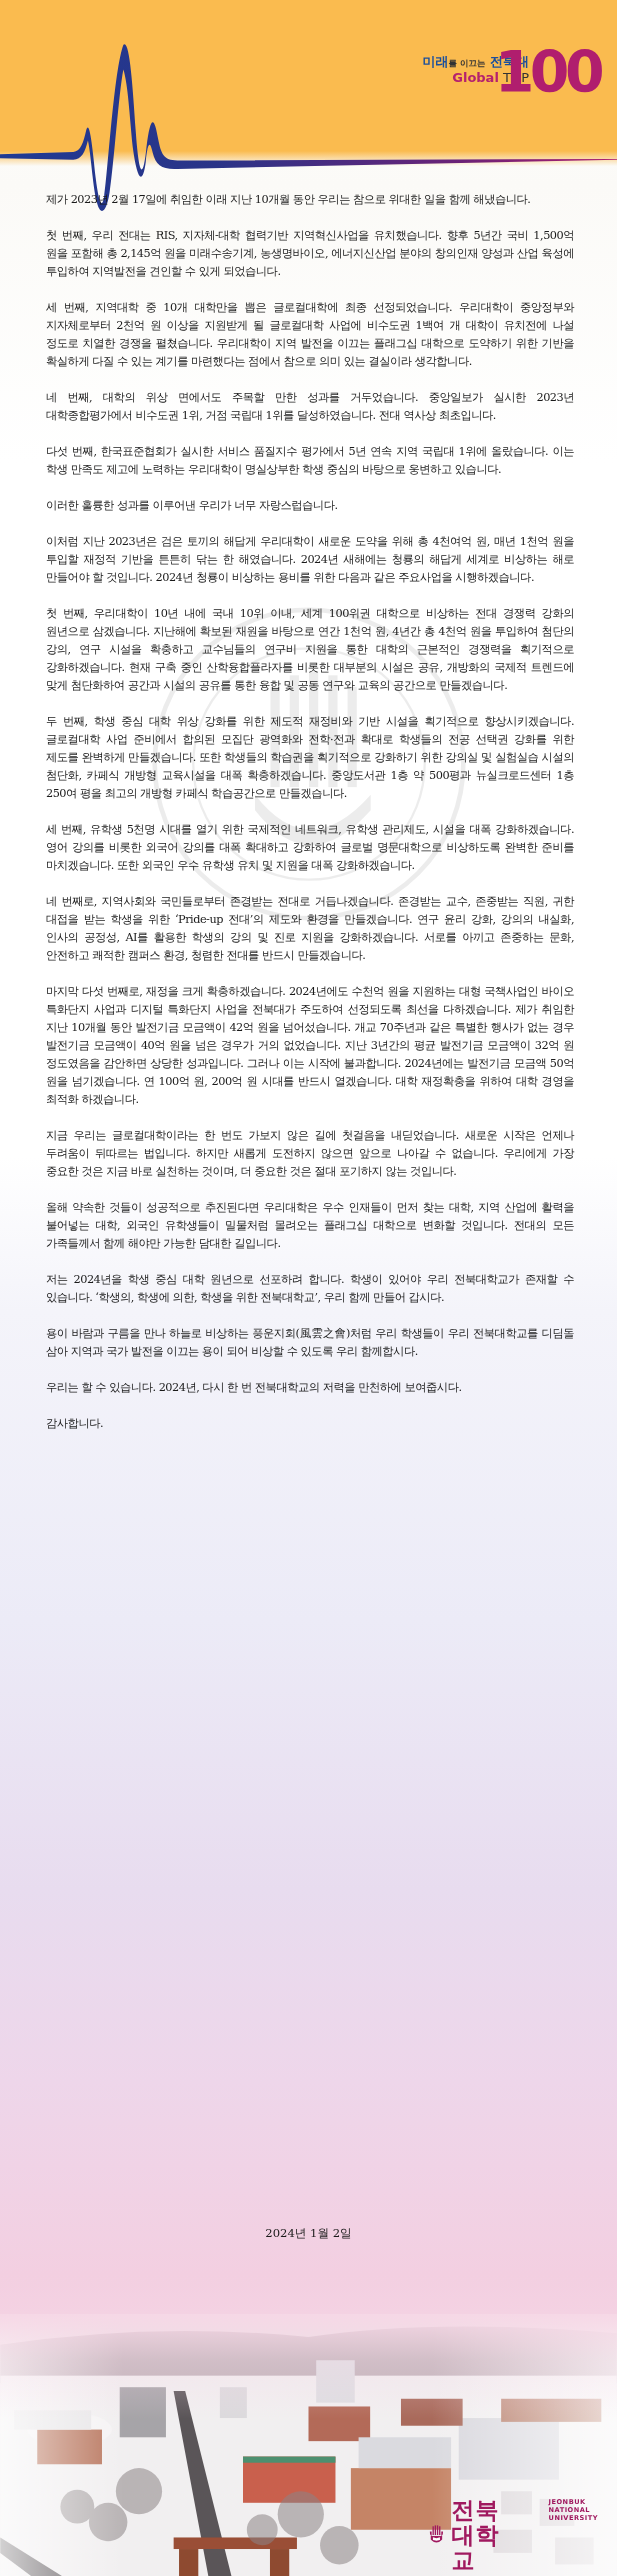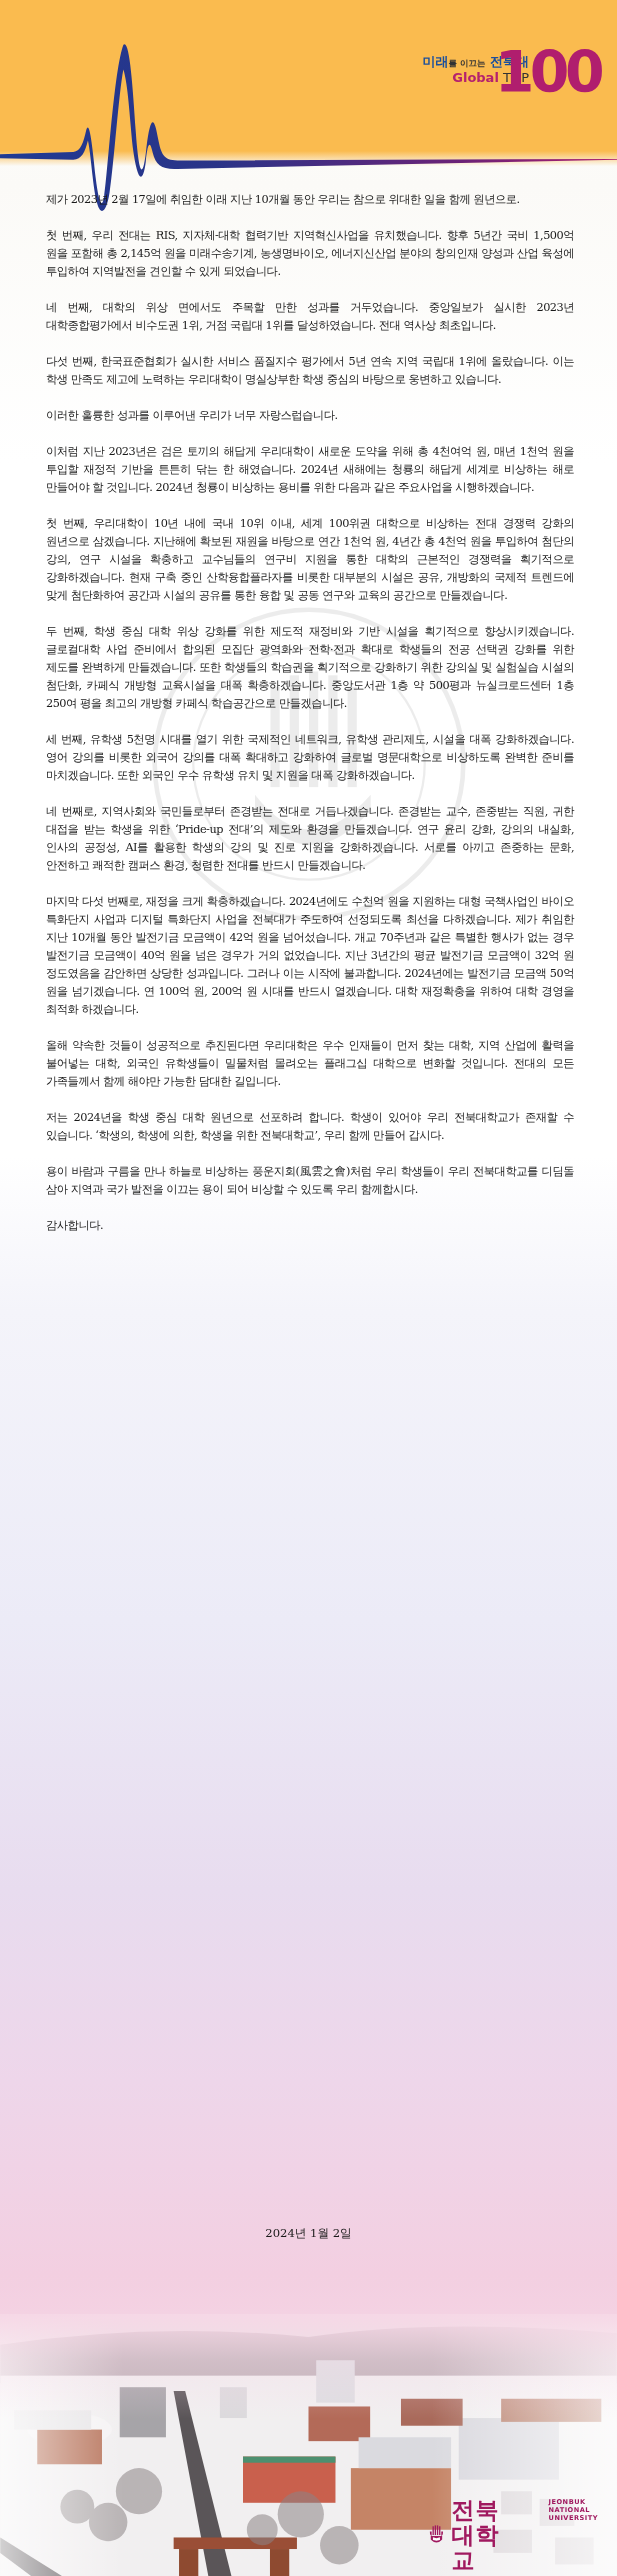--- a/index.html
+++ b/index.html
@@ -141,34 +141,37 @@
     <circle cx="210" cy="210" r="150" fill="none" stroke="#000" stroke-width="3"></circle>
     <rect x="160" y="110" width="12" height="130" fill="#000"></rect>
     <rect x="185" y="95" width="12" height="145" fill="#000"></rect>
     <rect x="210" y="90" width="12" height="150" fill="#000"></rect>
     <rect x="235" y="95" width="12" height="145" fill="#000"></rect>
     <rect x="260" y="110" width="12" height="130" fill="#000"></rect>
     <path d="M140 250 Q210 340 290 250 L290 270 Q210 360 140 270 Z" fill="#000"></path>
   </svg>
 
   <div class="letter">
-    <p>제가 2023년 2월 17일에 취임한 이래 지난 10개월 동안 우리는 참으로 위대한 일을 함께 원년으로.</p>
+    <p>제가 2023년 2월 17일에 취임한 이래 지난 10개월 동안 우리는 참으로 위대한 일을 함께 해냈습니다.</p>
     <p>첫 번째, 우리 전대는 RIS, 지자체-대학 협력기반 지역혁신사업을 유치했습니다. 향후 5년간 국비 1,500억 원을 포함해 총 2,145억 원을 미래수송기계, 농생명바이오, 에너지신산업 분야의 창의인재 양성과 산업 육성에 투입하여 지역발전을 견인할 수 있게 되었습니다.</p>
+    <p>세 번째, 지역대학 중 10개 대학만을 뽑은 글로컬대학에 최종 선정되었습니다. 우리대학이 중앙정부와 지자체로부터 2천억 원 이상을 지원받게 될 글로컬대학 사업에 비수도권 1백여 개 대학이 유치전에 나설 정도로 치열한 경쟁을 펼쳤습니다. 우리대학이 지역 발전을 이끄는 플래그십 대학으로 도약하기 위한 기반을 확실하게 다질 수 있는 계기를 마련했다는 점에서 참으로 의미 있는 결실이라 생각합니다.</p>
     <p>네 번째, 대학의 위상 면에서도 주목할 만한 성과를 거두었습니다. 중앙일보가 실시한 2023년 대학종합평가에서 비수도권 1위, 거점 국립대 1위를 달성하였습니다. 전대 역사상 최초입니다.</p>
     <p>다섯 번째, 한국표준협회가 실시한 서비스 품질지수 평가에서 5년 연속 지역 국립대 1위에 올랐습니다. 이는 학생 만족도 제고에 노력하는 우리대학이 명실상부한 학생 중심의 바탕으로 웅변하고 있습니다.</p>
     <p>이러한 훌륭한 성과를 이루어낸 우리가 너무 자랑스럽습니다.</p>
     <p>이처럼 지난 2023년은 검은 토끼의 해답게 우리대학이 새로운 도약을 위해 총 4천여억 원, 매년 1천억 원을 투입할 재정적 기반을 튼튼히 닦는 한 해였습니다. 2024년 새해에는 청룡의 해답게 세계로 비상하는 해로 만들어야 할 것입니다. 2024년 청룡이 비상하는 용비를 위한 다음과 같은 주요사업을 시행하겠습니다.</p>
     <p>첫 번째, 우리대학이 10년 내에 국내 10위 이내, 세계 100위권 대학으로 비상하는 전대 경쟁력 강화의 원년으로 삼겠습니다. 지난해에 확보된 재원을 바탕으로 연간 1천억 원, 4년간 총 4천억 원을 투입하여 첨단의 강의, 연구 시설을 확충하고 교수님들의 연구비 지원을 통한 대학의 근본적인 경쟁력을 획기적으로 강화하겠습니다. 현재 구축 중인 산학융합플라자를 비롯한 대부분의 시설은 공유, 개방화의 국제적 트렌드에 맞게 첨단화하여 공간과 시설의 공유를 통한 융합 및 공동 연구와 교육의 공간으로 만들겠습니다.</p>
     <p>두 번째, 학생 중심 대학 위상 강화를 위한 제도적 재정비와 기반 시설을 획기적으로 향상시키겠습니다. 글로컬대학 사업 준비에서 합의된 모집단 광역화와 전학·전과 확대로 학생들의 전공 선택권 강화를 위한 제도를 완벽하게 만들겠습니다. 또한 학생들의 학습권을 획기적으로 강화하기 위한 강의실 및 실험실습 시설의 첨단화, 카페식 개방형 교육시설을 대폭 확충하겠습니다. 중앙도서관 1층 약 500평과 뉴실크로드센터 1층 250여 평을 최고의 개방형 카페식 학습공간으로 만들겠습니다.</p>
     <p>세 번째, 유학생 5천명 시대를 열기 위한 국제적인 네트워크, 유학생 관리제도, 시설을 대폭 강화하겠습니다. 영어 강의를 비롯한 외국어 강의를 대폭 확대하고 강화하여 글로벌 명문대학으로 비상하도록 완벽한 준비를 마치겠습니다. 또한 외국인 우수 유학생 유치 및 지원을 대폭 강화하겠습니다.</p>
     <p>네 번째로, 지역사회와 국민들로부터 존경받는 전대로 거듭나겠습니다. 존경받는 교수, 존중받는 직원, 귀한 대접을 받는 학생을 위한 ‘Pride-up 전대’의 제도와 환경을 만들겠습니다. 연구 윤리 강화, 강의의 내실화, 인사의 공정성, AI를 활용한 학생의 강의 및 진로 지원을 강화하겠습니다. 서로를 아끼고 존중하는 문화, 안전하고 쾌적한 캠퍼스 환경, 청렴한 전대를 반드시 만들겠습니다.</p>
     <p>마지막 다섯 번째로, 재정을 크게 확충하겠습니다. 2024년에도 수천억 원을 지원하는 대형 국책사업인 바이오 특화단지 사업과 디지털 특화단지 사업을 전북대가 주도하여 선정되도록 최선을 다하겠습니다. 제가 취임한 지난 10개월 동안 발전기금 모금액이 42억 원을 넘어섰습니다. 개교 70주년과 같은 특별한 행사가 없는 경우 발전기금 모금액이 40억 원을 넘은 경우가 거의 없었습니다. 지난 3년간의 평균 발전기금 모금액이 32억 원 정도였음을 감안하면 상당한 성과입니다. 그러나 이는 시작에 불과합니다. 2024년에는 발전기금 모금액 50억 원을 넘기겠습니다. 연 100억 원, 200억 원 시대를 반드시 열겠습니다. 대학 재정확충을 위하여 대학 경영을 최적화 하겠습니다.</p>
+    <p>지금 우리는 글로컬대학이라는 한 번도 가보지 않은 길에 첫걸음을 내딛었습니다. 새로운 시작은 언제나 두려움이 뒤따르는 법입니다. 하지만 새롭게 도전하지 않으면 앞으로 나아갈 수 없습니다. 우리에게 가장 중요한 것은 지금 바로 실천하는 것이며, 더 중요한 것은 절대 포기하지 않는 것입니다.</p>
     <p>올해 약속한 것들이 성공적으로 추진된다면 우리대학은 우수 인재들이 먼저 찾는 대학, 지역 산업에 활력을 불어넣는 대학, 외국인 유학생들이 밀물처럼 몰려오는 플래그십 대학으로 변화할 것입니다. 전대의 모든 가족들께서 함께 해야만 가능한 담대한 길입니다.</p>
     <p>저는 2024년을 학생 중심 대학 원년으로 선포하려 합니다. 학생이 있어야 우리 전북대학교가 존재할 수 있습니다. ‘학생의, 학생에 의한, 학생을 위한 전북대학교’, 우리 함께 만들어 갑시다.</p>
     <p>용이 바람과 구름을 만나 하늘로 비상하는 풍운지회(風雲之會)처럼 우리 학생들이 우리 전북대학교를 디딤돌 삼아 지역과 국가 발전을 이끄는 용이 되어 비상할 수 있도록 우리 함께합시다.</p>
+    <p>우리는 할 수 있습니다. 2024년, 다시 한 번 전북대학교의 저력을 만천하에 보여줍시다.</p>
     <p>감사합니다.</p>
   </div>
 
   <div class="closing date">2024년 1월 2일</div>
   <div class="closing sign-line">
     <span>총장</span>
     <span class="signature">양오봉</span>
     <span>드림</span>
   </div>
 

